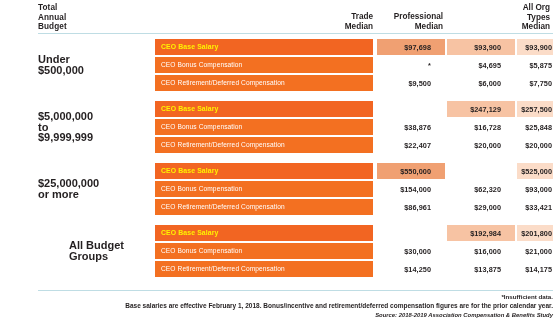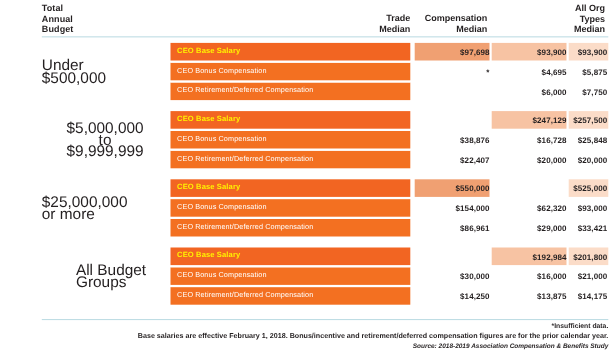--- a/index.html
+++ b/index.html
@@ -69,22 +69,22 @@
   
   .group {
     position: absolute;
     left: 38px;
     width: 515px;
   }
   .group-label {
     position: absolute;
     left: 0px;
     width: 115px;
-    font-size: 14px;
-    font-weight: normal;
+    font-size: 11px;
+    font-weight: bold;
     line-height: 10.6px;
     white-space: pre-line;
     color: #231f20;
   }
 
   .rows {
     position: absolute;
     left: 117px;
     top: 0px;
     width: 398px;
@@ -133,21 +133,21 @@
     position: absolute;
     top: 0;
     height: 16px;
     display: flex;
     align-items: center;
     justify-content: flex-end;
     font-size: 7.3px;
     font-weight: bold;
     color: #231f20;
     box-sizing: border-box;
-    padding-right: 0;
+    padding-right: 14px;
     letter-spacing: 0.05px;
   }
   .cell.v1 { left: 222px; width: 68px; }
   .cell.v2 { left: 292px; width: 68px; }
   .cell.v3 { left: 362px; width: 36px; padding-right: 1px; }
 
   .row.head .cell.v1 { background: #f0a072; }
   .row.head .cell.v2 { background: #f7c3a3; }
   .row.head .cell.v3 { background: #fbdcc8; left: 362px; width: 36px; }
   .row.head .cell { font-weight: bold; }
@@ -187,21 +187,21 @@
 <body>
 
 <div class="table-wrap">
 
   <div class="thead">
     <div class="thead-title">Total
 Annual
 Budget</div>
     <div class="col-head c1">Trade
 Median</div>
-    <div class="col-head c2">Compensation
+    <div class="col-head c2">Professional
 Median</div>
     <div class="col-head c3">All Org
 Types
 Median</div>
   </div>
 
   <div class="rule top"></div>
 
   <div id="groups-host">
       <div class="group" style="top: 39px; height: 52px;">
@@ -223,26 +223,27 @@
             </div>
             <div class="cell v1">*</div>
             <div class="cell v2">$4,695</div>
             <div class="cell v3">$5,875</div>
           </div>
           <div class="row">
             <div class="bar">
               <div class="bar-sep"></div>
               <span class="bar-label">CEO Retirement/Deferred Compensation</span>
             </div>
+            <div class="cell v1">$9,500</div>
             <div class="cell v2">$6,000</div>
             <div class="cell v3">$7,750</div>
           </div>
         </div>
       </div>
-      <div class="group" style="top: 101px; height: 52px; text-align: center;">
+      <div class="group" style="top: 101px; height: 52px;">
         <div class="group-label" style="top: 10px;">$5,000,000
 to
 $9,999,999</div>
         <div class="rows">
           <div class="row head">
             <div class="bar">
               <span class="bar-label">CEO Base Salary</span>
             </div>
             <div class="cell v2">$247,129</div>
             <div class="cell v3">$257,500</div>

